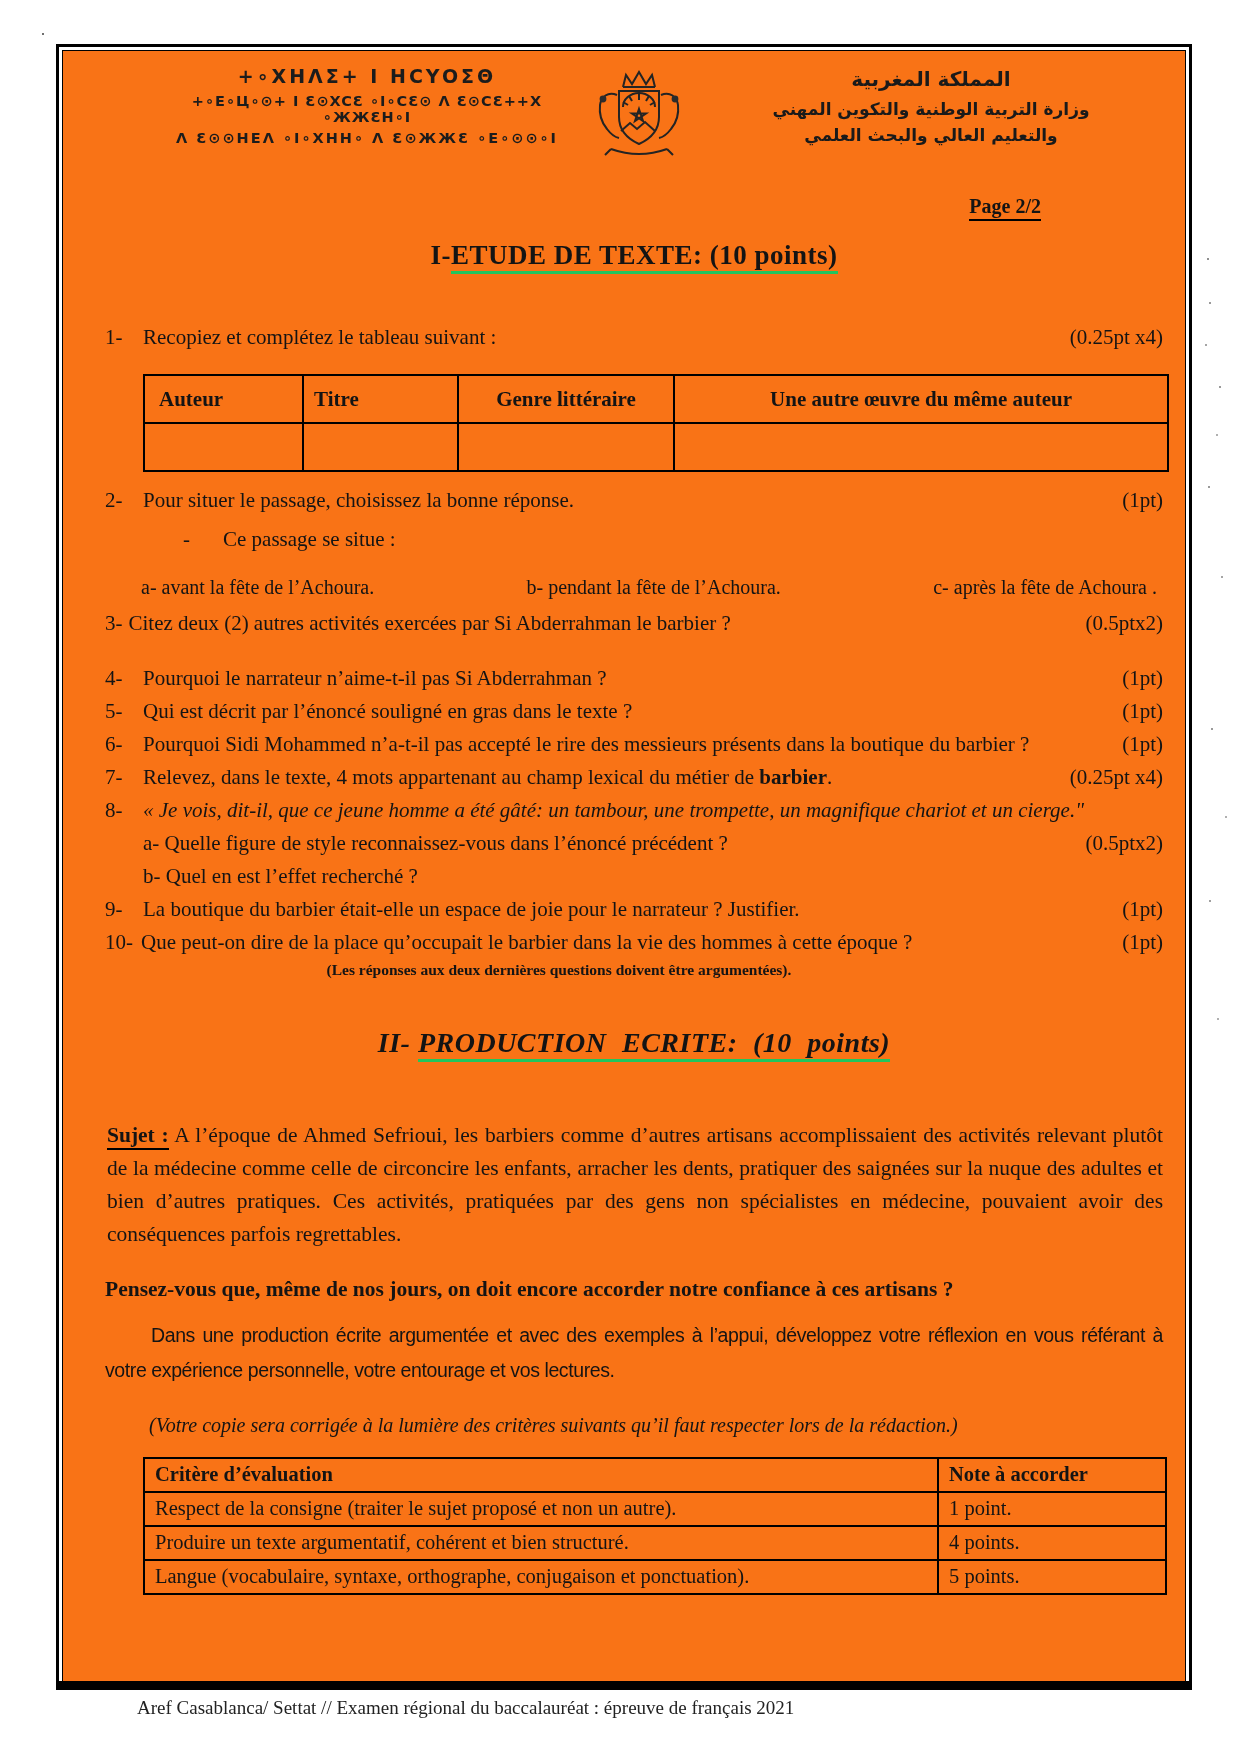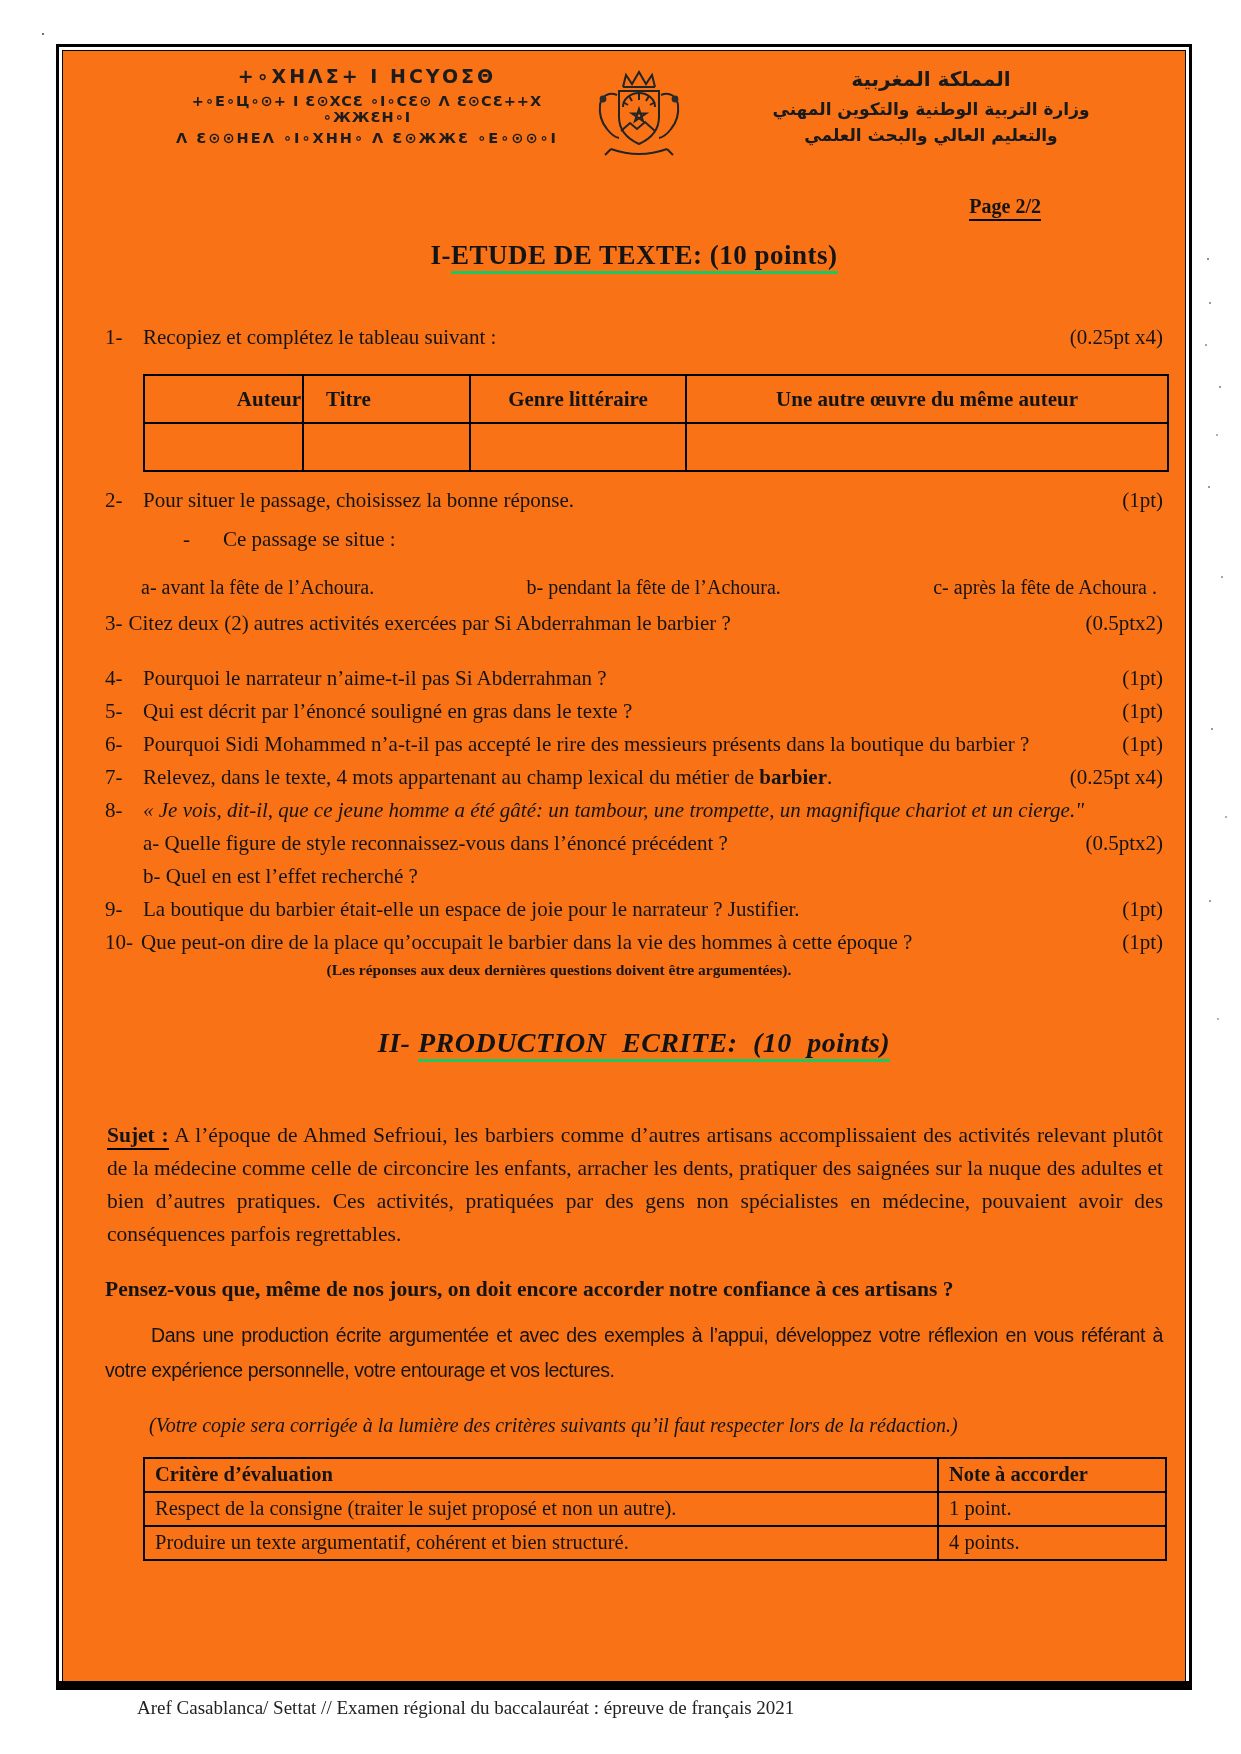--- a/index.html
+++ b/index.html
@@ -46,22 +46,22 @@
   .points{flex:none;margin-left:12px;white-space:nowrap;}
   .pright{position:absolute;right:0;bottom:0;}
   .just{text-align:justify;}
   .q-ital .qtext{font-style:italic;}
 
   
   .tbl1{border-collapse:collapse;margin-left:38px;margin-top:20px;width:1026px;table-layout:fixed;}
   .tbl1 th,.tbl1 td{border:2px solid #000;font-size:21px;}
   .tbl1 th{height:44px;font-weight:bold;}
   .tbl1 td{height:44px;}
-  .tbl1 .c1{width:142px;text-align:right;padding-left:14px;}
-  .tbl1 .c2{width:142px;text-align:left;padding-left:22px;}
+  .tbl1 .c1{width:142px;text-align:left;padding-left:14px;}
+  .tbl1 .c2{width:142px;text-align:left;padding-left:10px;}
   .tbl1 .c3{width:212px;text-align:center;}
   .tbl1 .c4{text-align:center;}
 
   .sub-dash{display:flex;font-size:21px;margin-top:10px;margin-left:78px;}
   .sub-dash .d{width:40px;}
   .options{display:flex;justify-content:space-between;font-size:20px;margin-top:24px;margin-left:36px;margin-right:6px;}
 
   .note{ text-align:center;font-size:15.5px;font-weight:bold;margin-top:2px;margin-right:150px;}
 
   
@@ -252,20 +252,24 @@
         <th>Note à accorder</th>
       </tr>
       <tr>
         <td class="cA">Respect de la consigne (traiter le sujet proposé et non un autre).</td>
         <td>1 point.</td>
       </tr>
       <tr>
         <td class="cA">Produire un texte argumentatif, cohérent et bien structuré.</td>
         <td>4 points.</td>
       </tr>
+      <tr>
+        <td class="cA">Langue (vocabulaire, syntaxe, orthographe, conjugaison et ponctuation).</td>
+        <td>5 points.</td>
+      </tr>
     </tbody>
       </table>
 
   </div>
 </div>
 
 <div class="footer">Aref Casablanca/ Settat //   Examen régional du baccalauréat : épreuve de français 2021</div>
 
 <div class="noise noise-col"></div>
 <div class="noise noise-tl"></div>

